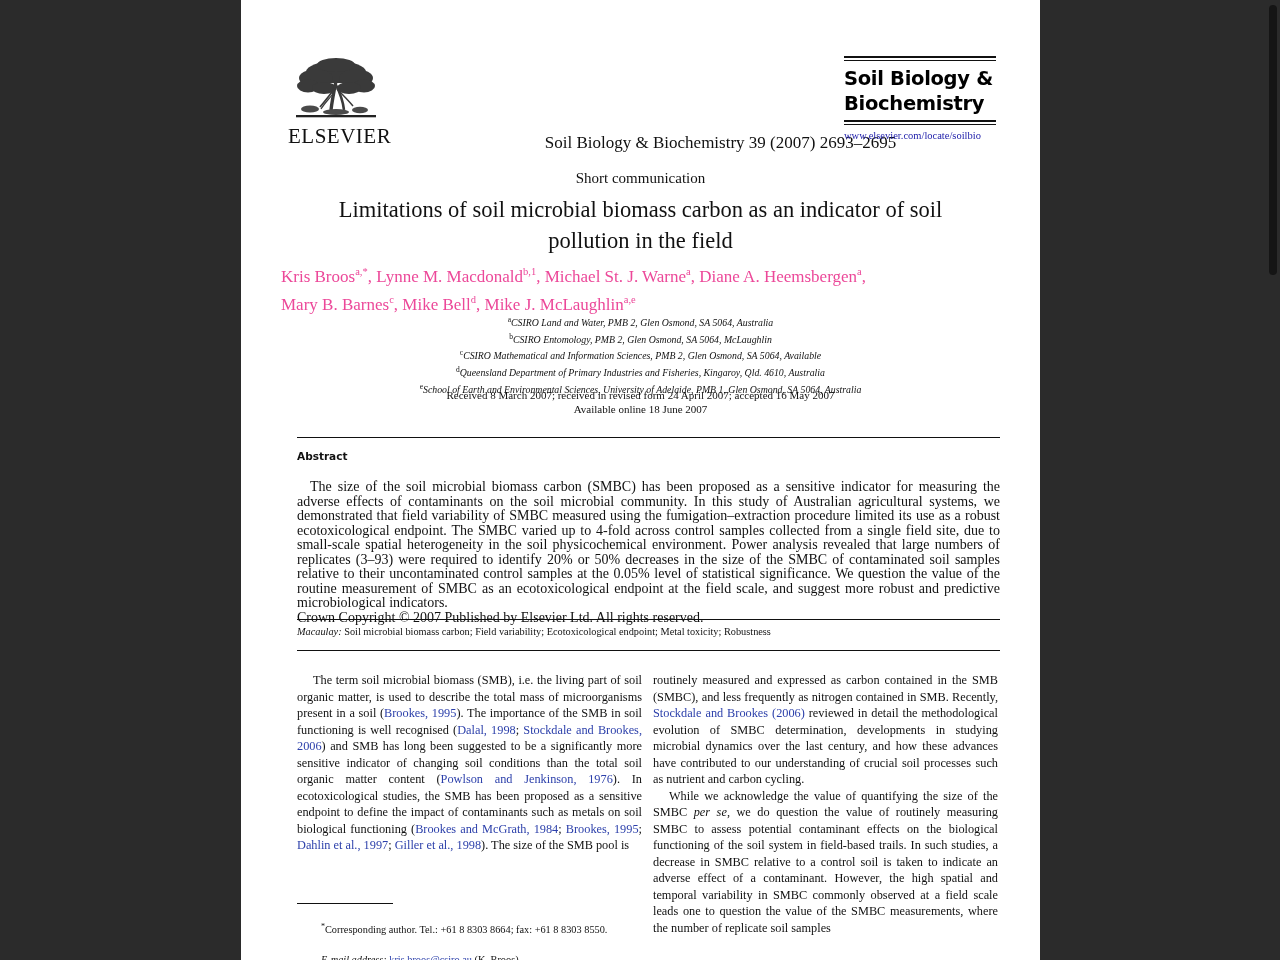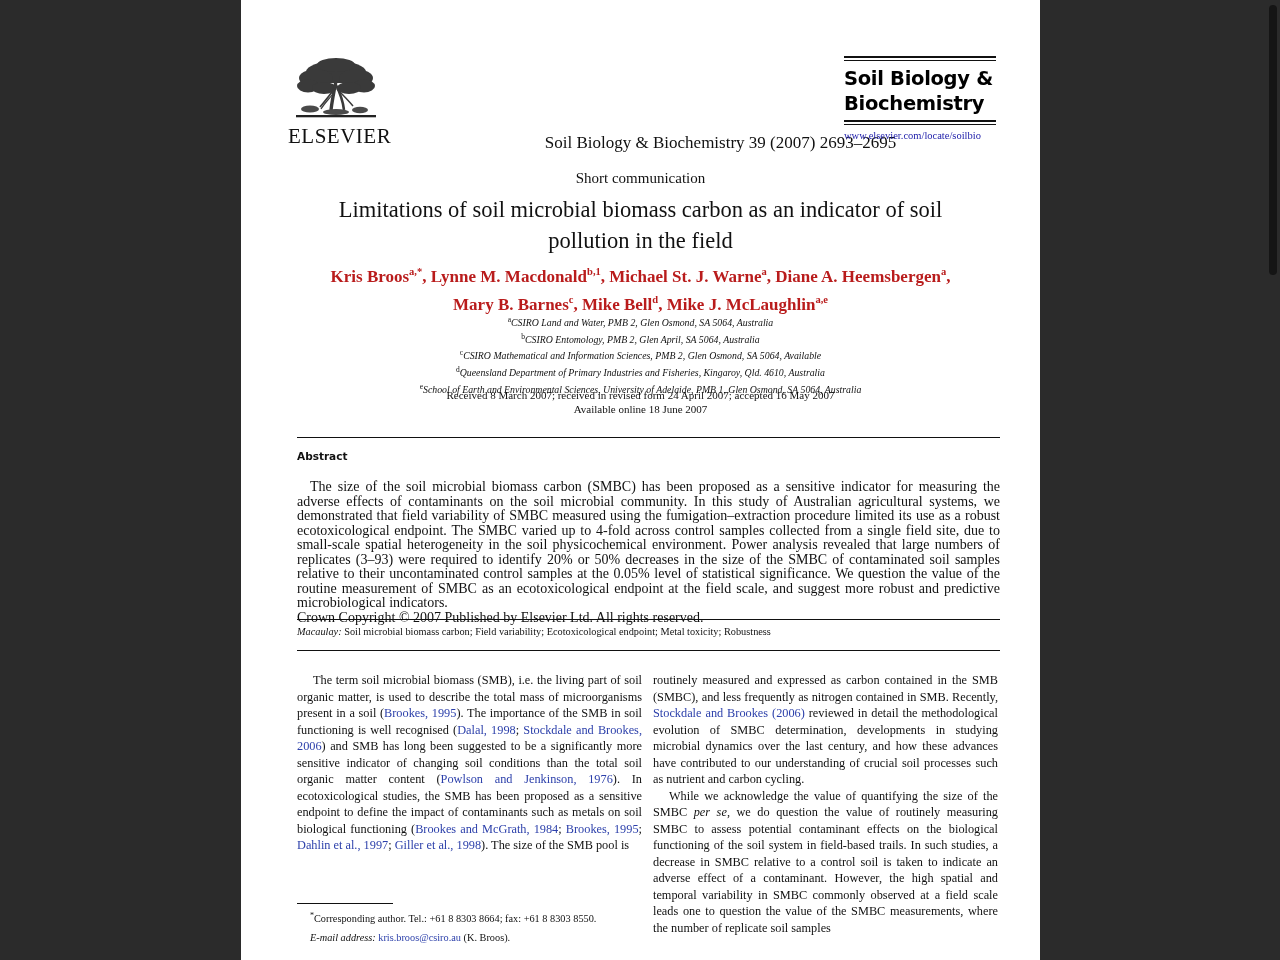--- a/index.html
+++ b/index.html
@@ -131,25 +131,24 @@
     width: 679px;
     text-align: center;
     font-size: 22.5px;
     line-height: 31px;
     color: #111;
   }
   .authors {
     position: absolute;
     left: 40px; top: 260px;
     width: 719px;
-    text-align: center;
+    text-align: left;
     font-size: 17px;
     line-height: 24px;
-    color: #b91c1c;
-    font-weight: bold;
+    color: #ec4899;
   }
   .authors sup { font-size: 10.5px; vertical-align: super; }
 
   .affils {
     position: absolute;
     left: 40px; top: 313px;
     width: 719px;
     text-align: center;
     font-style: italic;
     font-size: 9.8px;
@@ -235,21 +234,21 @@
     width: 345px;
     font-size: 10.3px;
     line-height: 13.2px;
     color: #111;
   }
   .fn-rule {
     width: 96px;
     border-top: 1px solid #111;
     margin-bottom: 5px;
   }
-  .footnotes p { margin: 5px; text-indent: 8px; }
+  .footnotes p { margin: 16px; text-indent: 8px; }
   .footnotes sup { font-size: 8px; vertical-align: super; }
   .fn-email-label { font-style: italic; }
 </style>
 </head>
 <body>
 
 <div class="viewer">
 
   <div class="page">
     <div class="page-inner">
@@ -301,21 +300,21 @@
       <div class="title">Limitations of soil microbial biomass carbon as an indicator of soil pollution in the field</div>
 
       <div class="authors">
         <span>Kris Broos<sup>a,*</sup>, Lynne M. Macdonald<sup>b,1</sup>, Michael St. J. Warne<sup>a</sup>, Diane A. Heemsbergen<sup>a</sup>,</span>
         <br>
         <span>Mary B. Barnes<sup>c</sup>, Mike Bell<sup>d</sup>, Mike J. McLaughlin<sup>a,e</sup></span>
       </div>
 
       <div class="affils">
         <div><sup>a</sup><span>CSIRO Land and Water, PMB 2, Glen Osmond, SA 5064, Australia</span></div>
-        <div><sup>b</sup><span>CSIRO Entomology, PMB 2, Glen April, SA 5064, Australia</span></div>
+        <div><sup>b</sup><span>CSIRO Entomology, PMB 2, Glen Osmond, SA 5064, McLaughlin</span></div>
         <div><sup>c</sup><span>CSIRO Mathematical and Information Sciences, PMB 2, Glen Osmond, SA 5064, Available</span></div>
         <div><sup>d</sup><span>Queensland Department of Primary Industries and Fisheries, Kingaroy, Qld. 4610, Australia</span></div>
         <div><sup>e</sup><span>School of Earth and Environmental Sciences, University of Adelaide, PMB 1, Glen Osmond, SA 5064, Australia</span></div>
       </div>
 
       <div class="dates">
         <div>Received 8 March 2007; received in revised form 24 April 2007; accepted 16 May 2007</div>
         <div>Available online 18 June 2007</div>
       </div>
 

